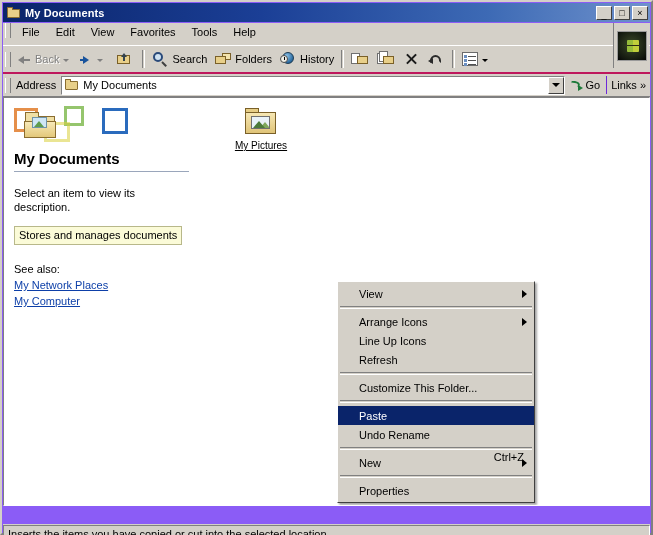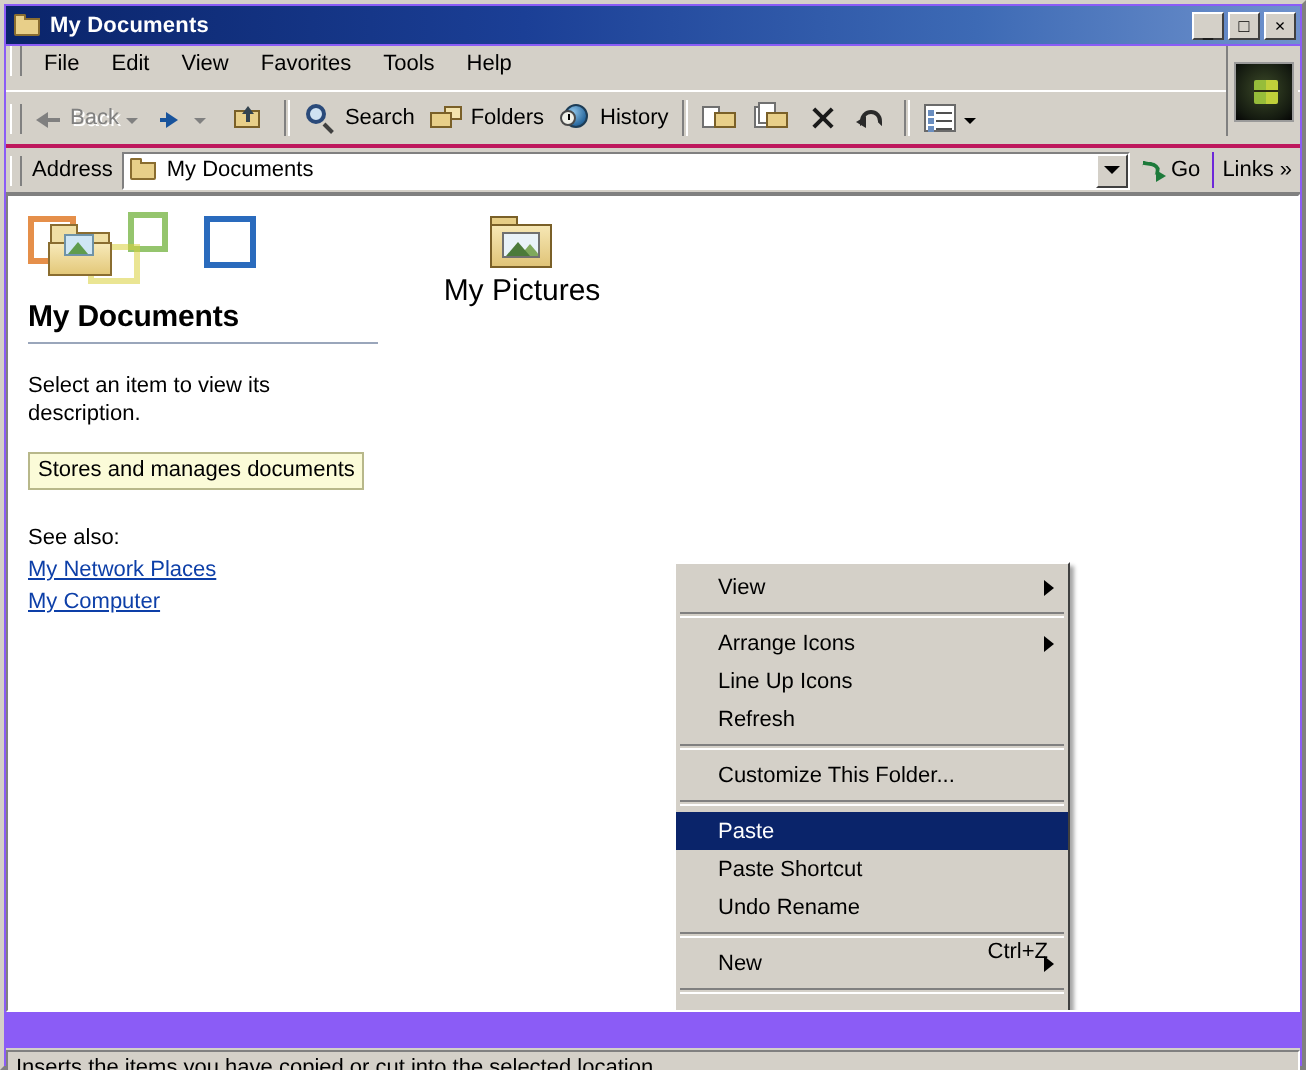--- a/index.html
+++ b/index.html
@@ -714,23 +714,24 @@
   }
   .bigfolder .pic .mt2 {
     position: absolute;
     left: 8px; bottom: 0;
     width: 0; height: 0;
     border-left: 5px solid transparent;
     border-right: 5px solid transparent;
     border-bottom: 6px solid #7fa85c;
   }
   .file-label {
-    font-size: 15px;
+    font-size: 10px;
     color: #000;
     line-height: 13px;
+    text-decoration: underline;
   }
 
   
   #ctxmenu {
     position: absolute;
     left: 333px;
     top: 183px;
     width: 198px;
     background: #d4d0c8;
     border: 1px solid;
@@ -1018,23 +1019,20 @@
 
       <div class="ctx-item">
         <span>Customize This Folder...</span>
       </div>
       <div class="ctx-sep"></div>
 
       <div class="ctx-item selected">
         <span>Paste</span>
       </div>
       <div class="ctx-item">
-        <span>Paste Shortcut</span>
-      </div>
-      <div class="ctx-item">
         <span>Undo Rename</span>
         <span class="ctx-accel">Ctrl+Z</span>
       </div>
       <div class="ctx-sep"></div>
 
       <div class="ctx-item">
         <span>New</span>
         <span class="ctx-sub"></span>
       </div>
       <div class="ctx-sep"></div>

